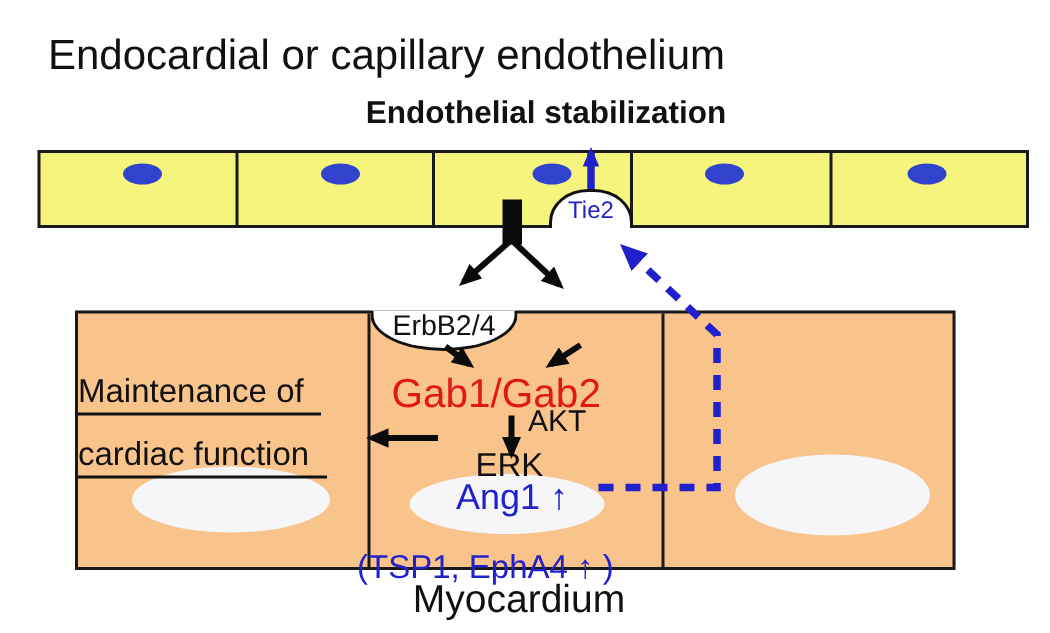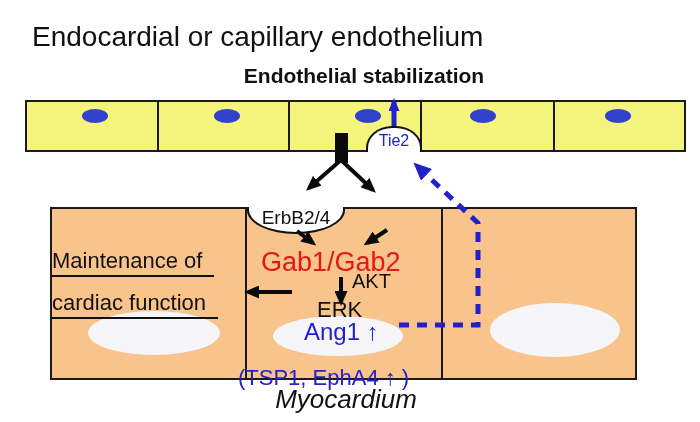--- a/index.html
+++ b/index.html
@@ -39,21 +39,21 @@
   .erb1{left:247px;width:98px;}
   .erb2{left:351px;width:93px;}
   .gab{left:261px;top:247px;font-size:27px;color:var(--gab_red,#e21717);z-index:5;}
   .erk{left:288px;top:297px;font-size:22px;z-index:5;margin-left:29px;}
   .akt{left:352px;top:270px;font-size:20px;z-index:5;}
   .maint{left:52px;font-size:22px;border-bottom:2px solid #111;padding:0 12px 1px 0;z-index:5;}
   .maint1{top:248px;}
   .maint2{top:290px;}
   .ang1{left:304px;top:318px;font-size:24px;color:var(--signal_blue,#2121cc);z-index:5;}
   .tsp{left:238px;top:365px;font-size:22px;color:var(--signal_blue,#2121cc);z-index:5;}
-  .myo-caption{left:0;top:384px;width:692px;text-align:center;font-size:26px;font-style:italic;}
+  .myo-caption{left:0;top:384px;width:692px;text-align:center;font-size:26px;}
 
   svg.overlay{position:absolute;left:0;top:0;z-index:10;pointer-events:none;}
 </style>
 </head>
 <body>
 
 <div class="figure">
 
   <div class="abs title">Endocardial or capillary endothelium</div>
   <div class="abs subtitle">Endothelial stabilization</div>

